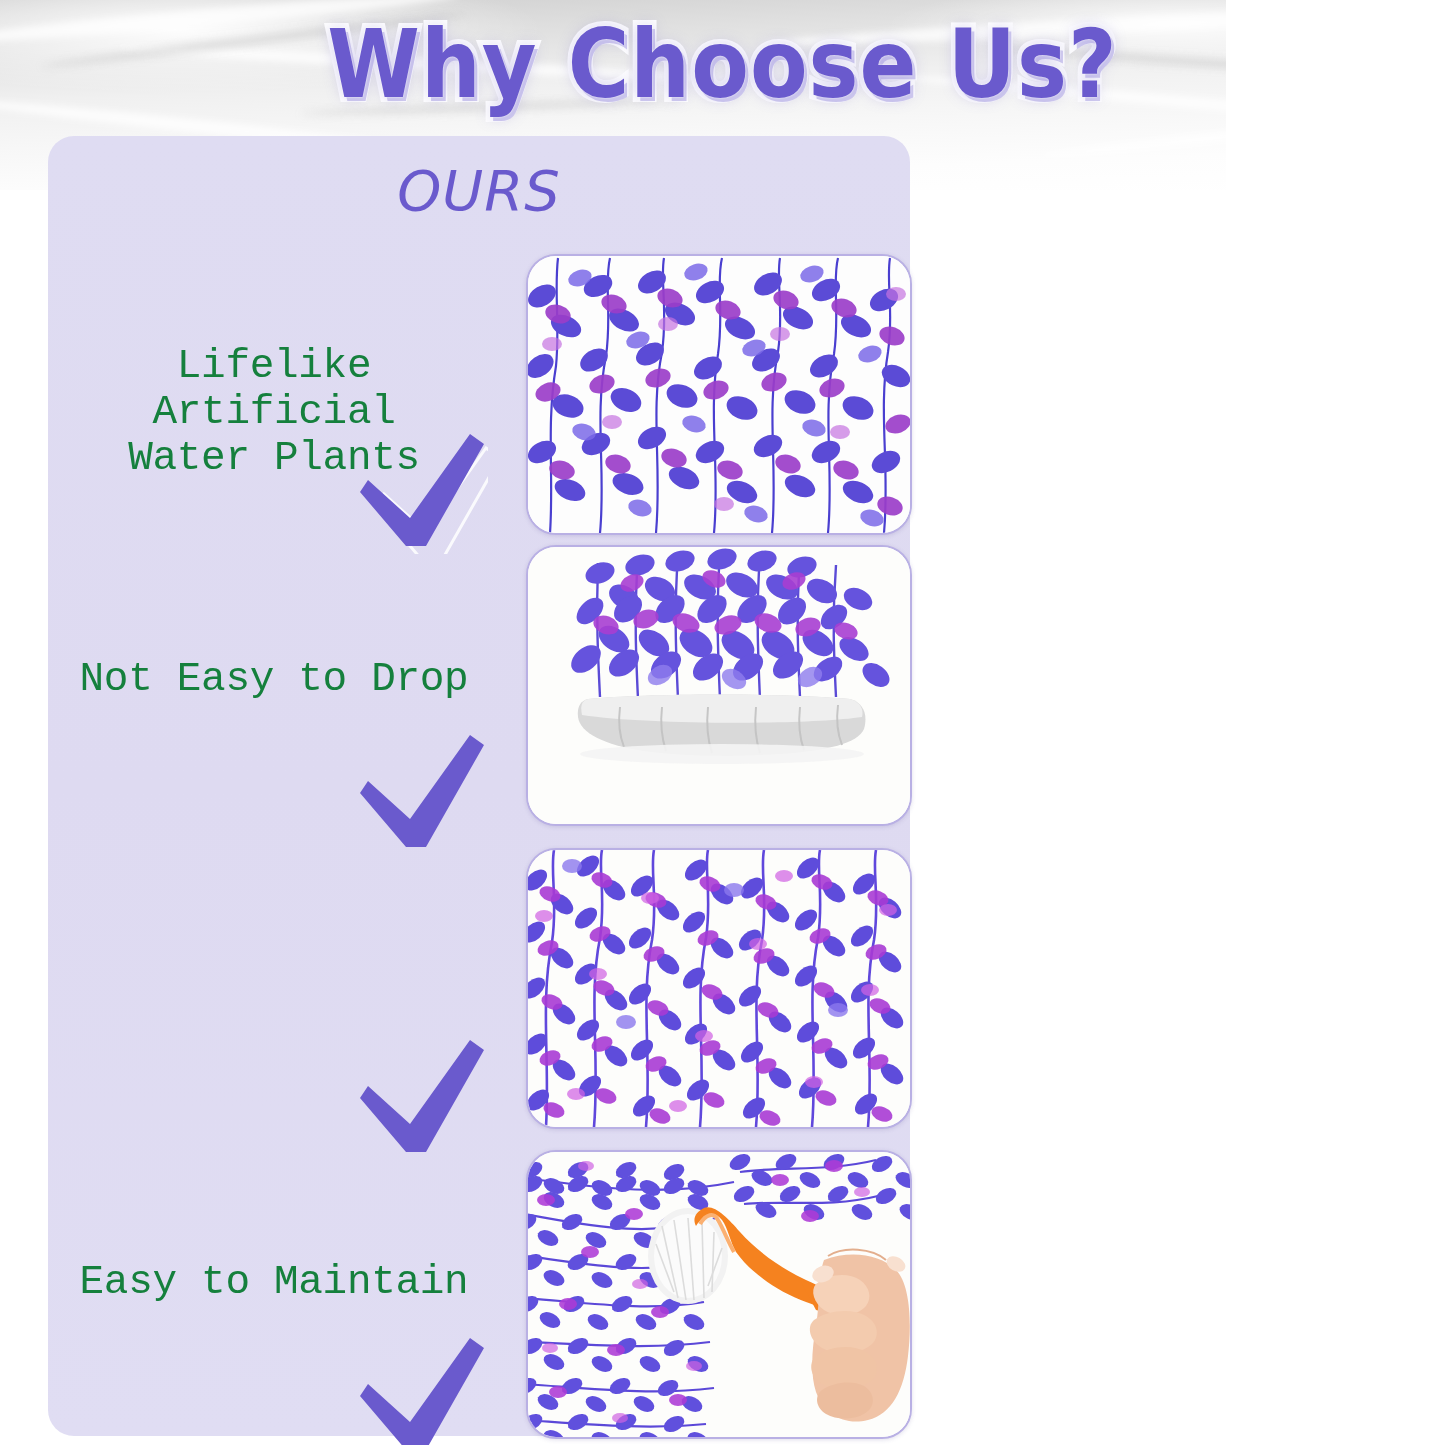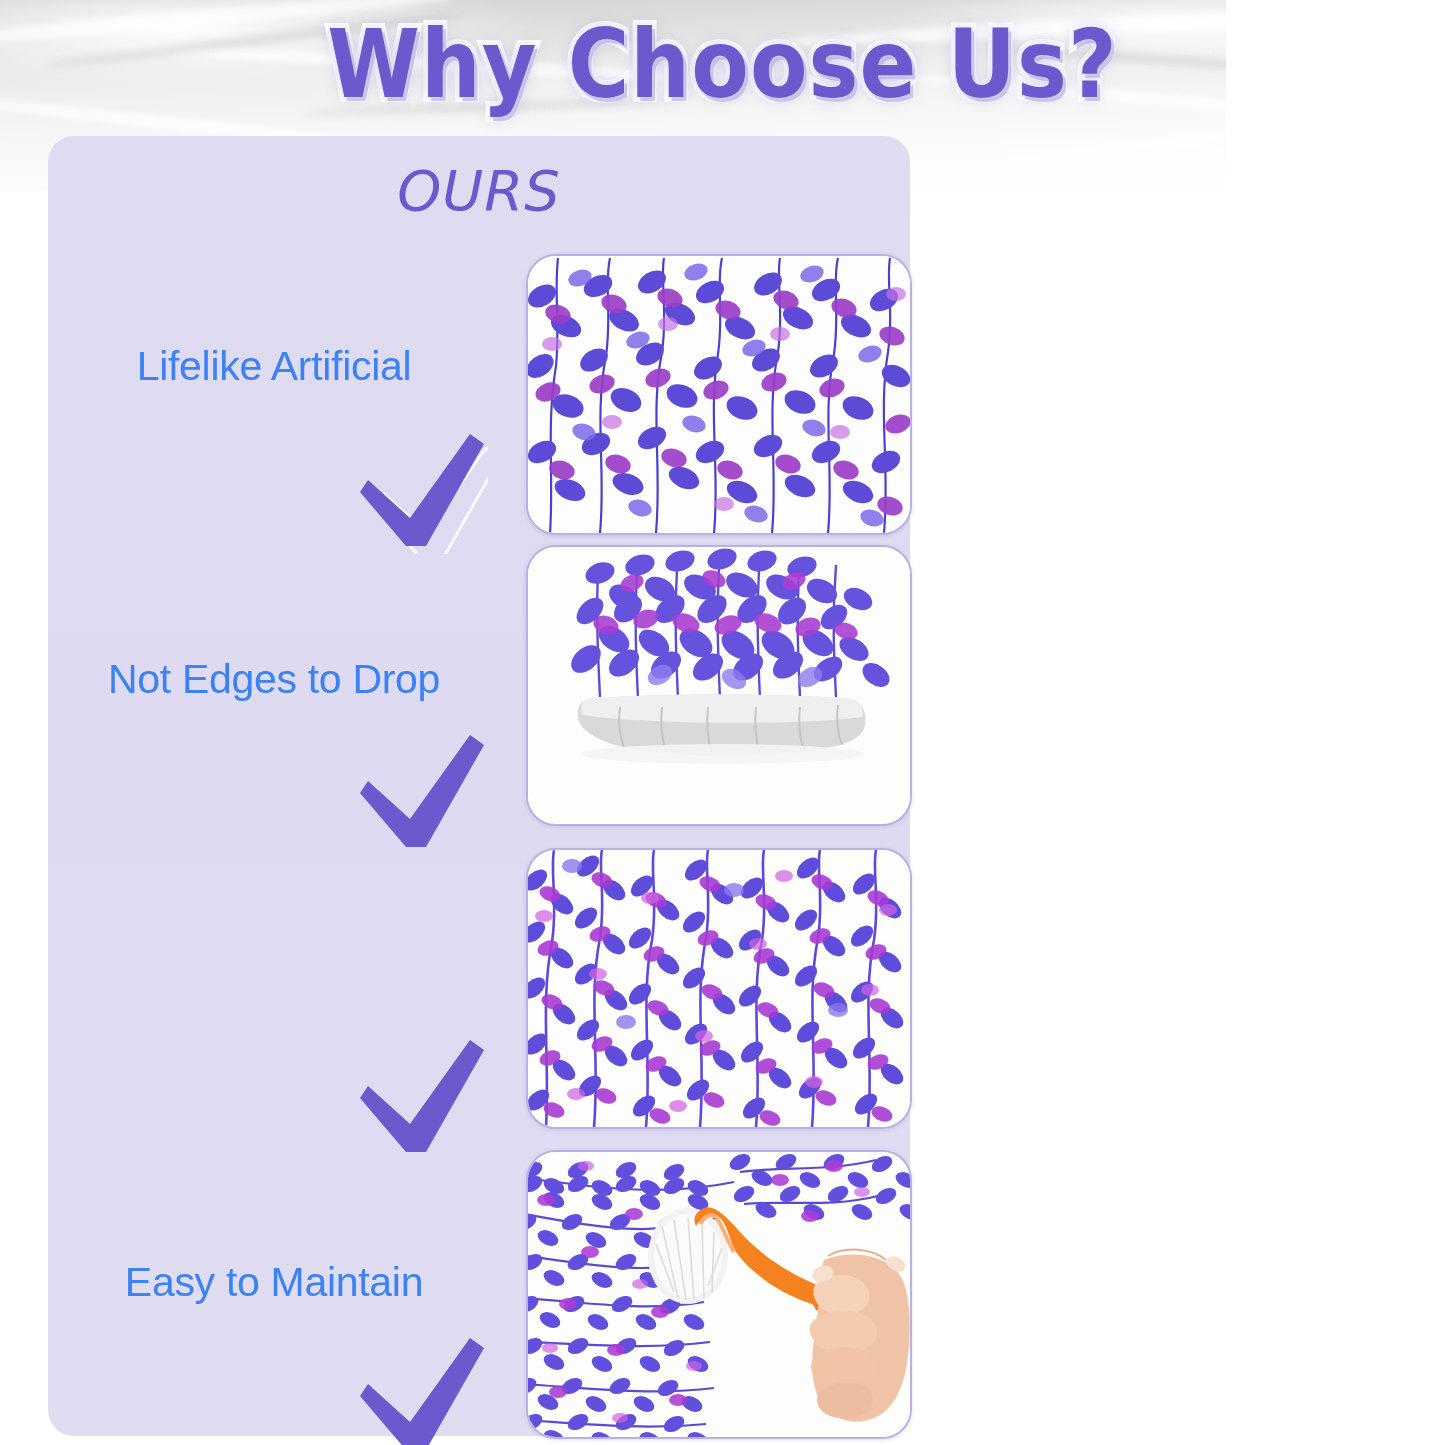--- a/index.html
+++ b/index.html
@@ -59,22 +59,22 @@
     font-weight:normal;font-style:italic;
     font-size:56px;letter-spacing:1px;
     color:#6A5ACD;
   }
 
   
   .ours-row{position:absolute;left:48px;width:862px;height:292px;}
   .ours-label{
     position:absolute;left:0;width:452px;
     text-align:center;
-    font-family:Liberation Sans, sans-serif;
-    font-size:41px;line-height:1.12;color:#3b82f6;
+    font-family:Liberation Mono, monospace;
+    font-size:41px;line-height:1.12;color:#15803d;
     letter-spacing:-0.3px;
   }
   .tick{position:absolute;width:140px;height:120px;}
 
   
   .photo{
     position:absolute;left:478px;width:382px;height:277px;
     border-radius:30px;
     border:2px solid #b9b0e4;
     background:#fefefe;
@@ -114,20 +114,21 @@
     <span class="title">Why Choose Us?</span>
   </div>
 
   <div class="ours-panel"></div>
   <div class="ours-title">OURS</div>
 
   <div class="ours-row" style="top:248px;">
 
     <div class="ours-label" style="top:96px;">
       <div>Lifelike Artificial</div>
+      <div>Water Plants</div>
     </div>
 
     <div class="tick" style="left:300px;top:186px;">
       <svg viewBox="0 0 140 120">
         <path d="M12 58 L20 46 L62 84 L122 0 L136 10 L78 112 L58 112 Z" fill="none" stroke="#ffffff" stroke-width="3" opacity=".85" transform="translate(16,14)"></path>
         <path d="M12 58 L20 46 L62 84 L122 0 L136 10 L78 112 L58 112 Z" fill="#6A5ACD"></path>
       </svg>
     </div>
 
     <div class="photo" style="top:6px;">
@@ -234,21 +235,21 @@
             </g>
           </g>
         </g>
       </svg>
     </div>
   </div>
 
   <div class="ours-row" style="top:545px;">
 
     <div class="ours-label" style="top:112px;">
-      <div>Not Edges to Drop</div>
+      <div>Not Easy to Drop</div>
     </div>
 
     <div class="tick" style="left:300px;top:190px;">
       <svg viewBox="0 0 140 120">
         <path d="M12 58 L20 46 L62 84 L122 0 L136 10 L78 112 L58 112 Z" fill="#6A5ACD"></path>
       </svg>
     </div>
 
     <div class="photo" style="top:0px;">
       <svg viewBox="0 0 382 277" preserveAspectRatio="none">

